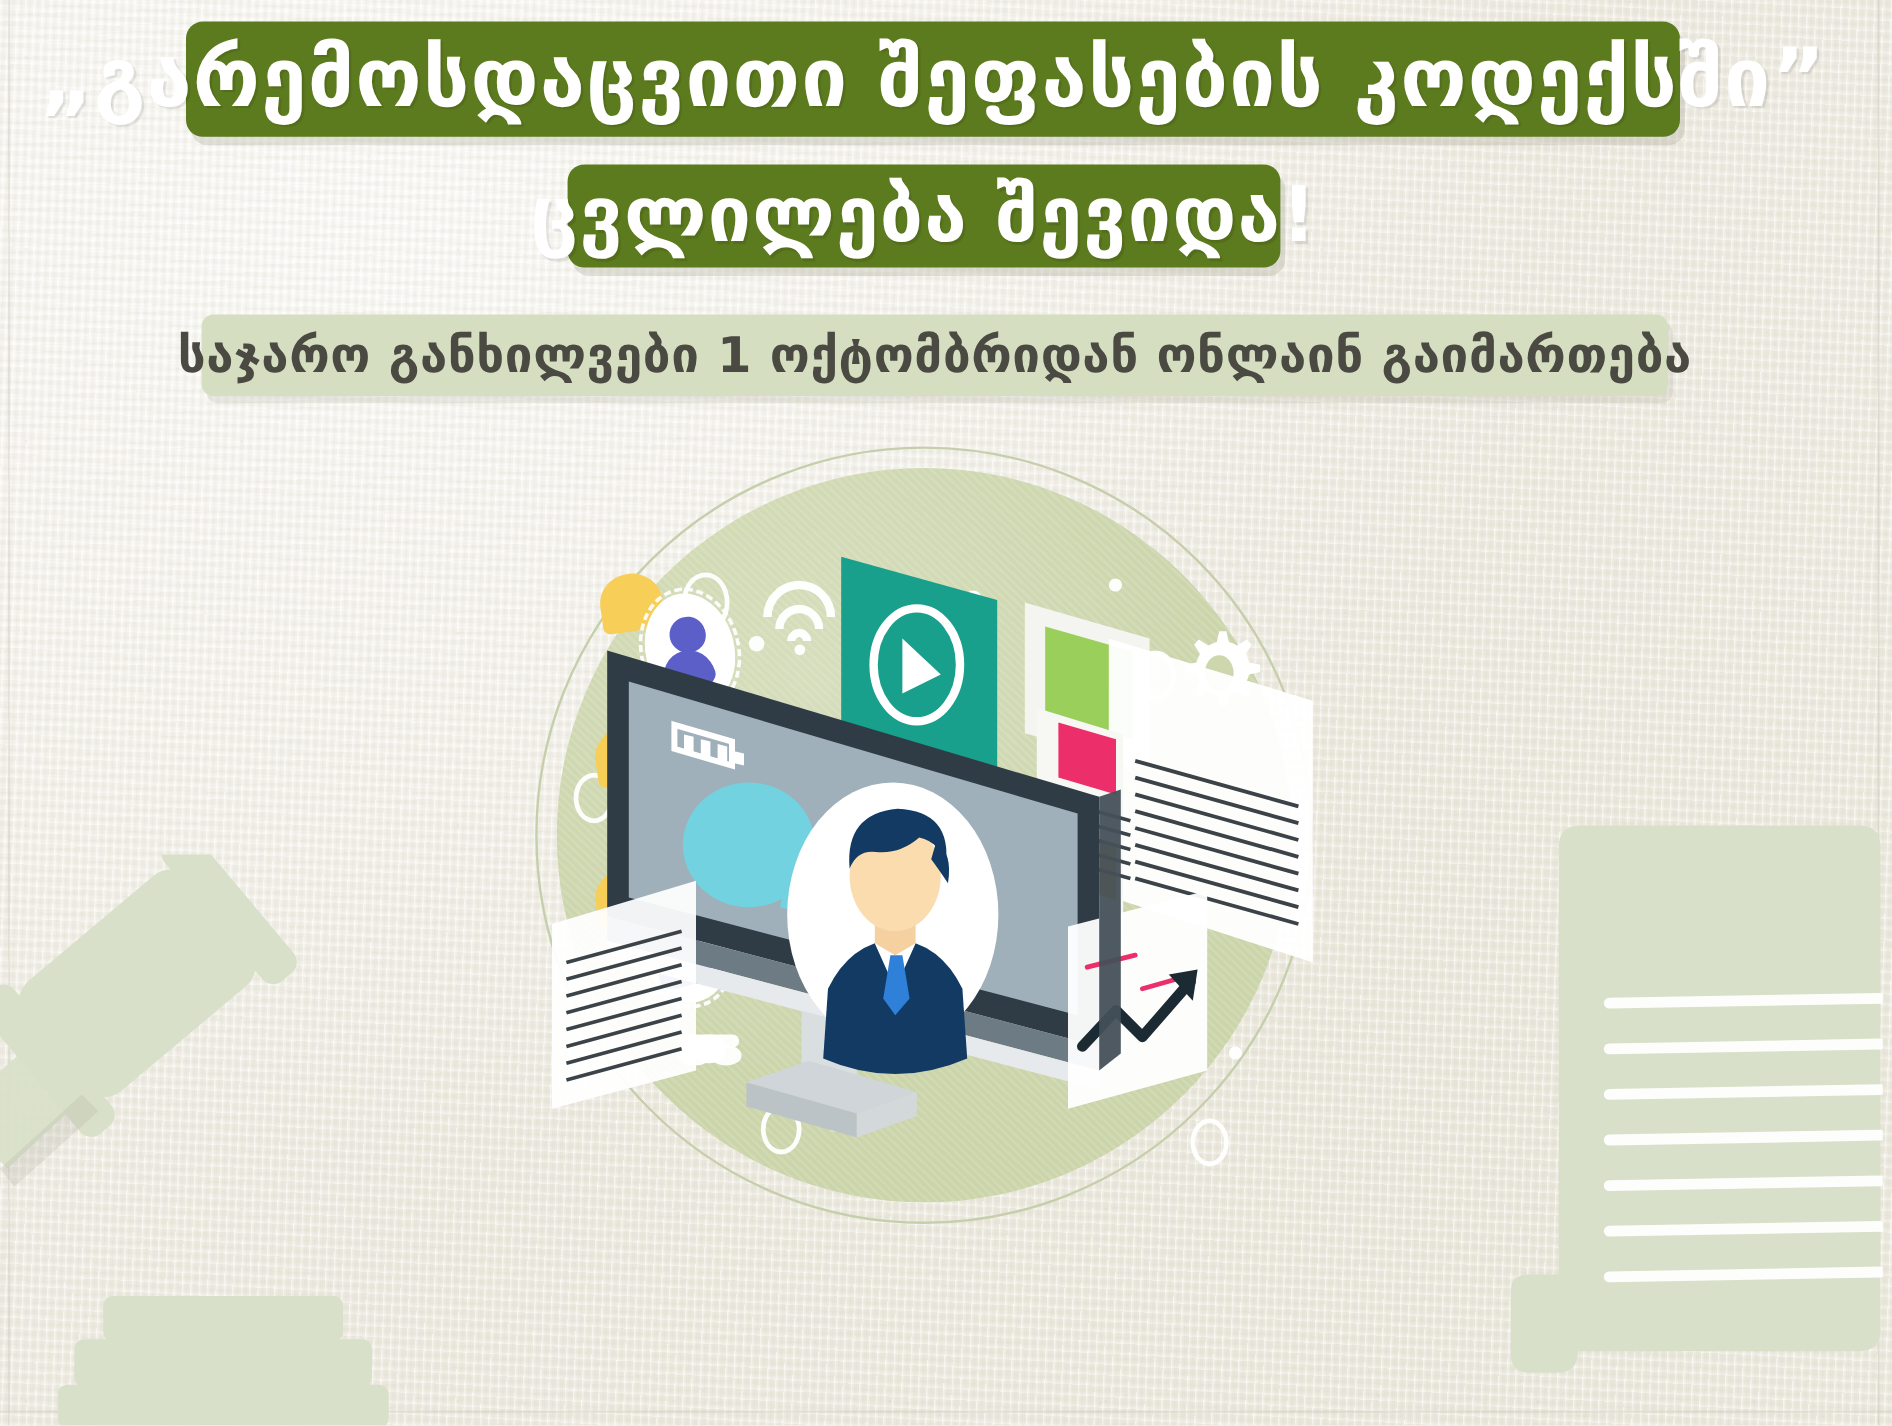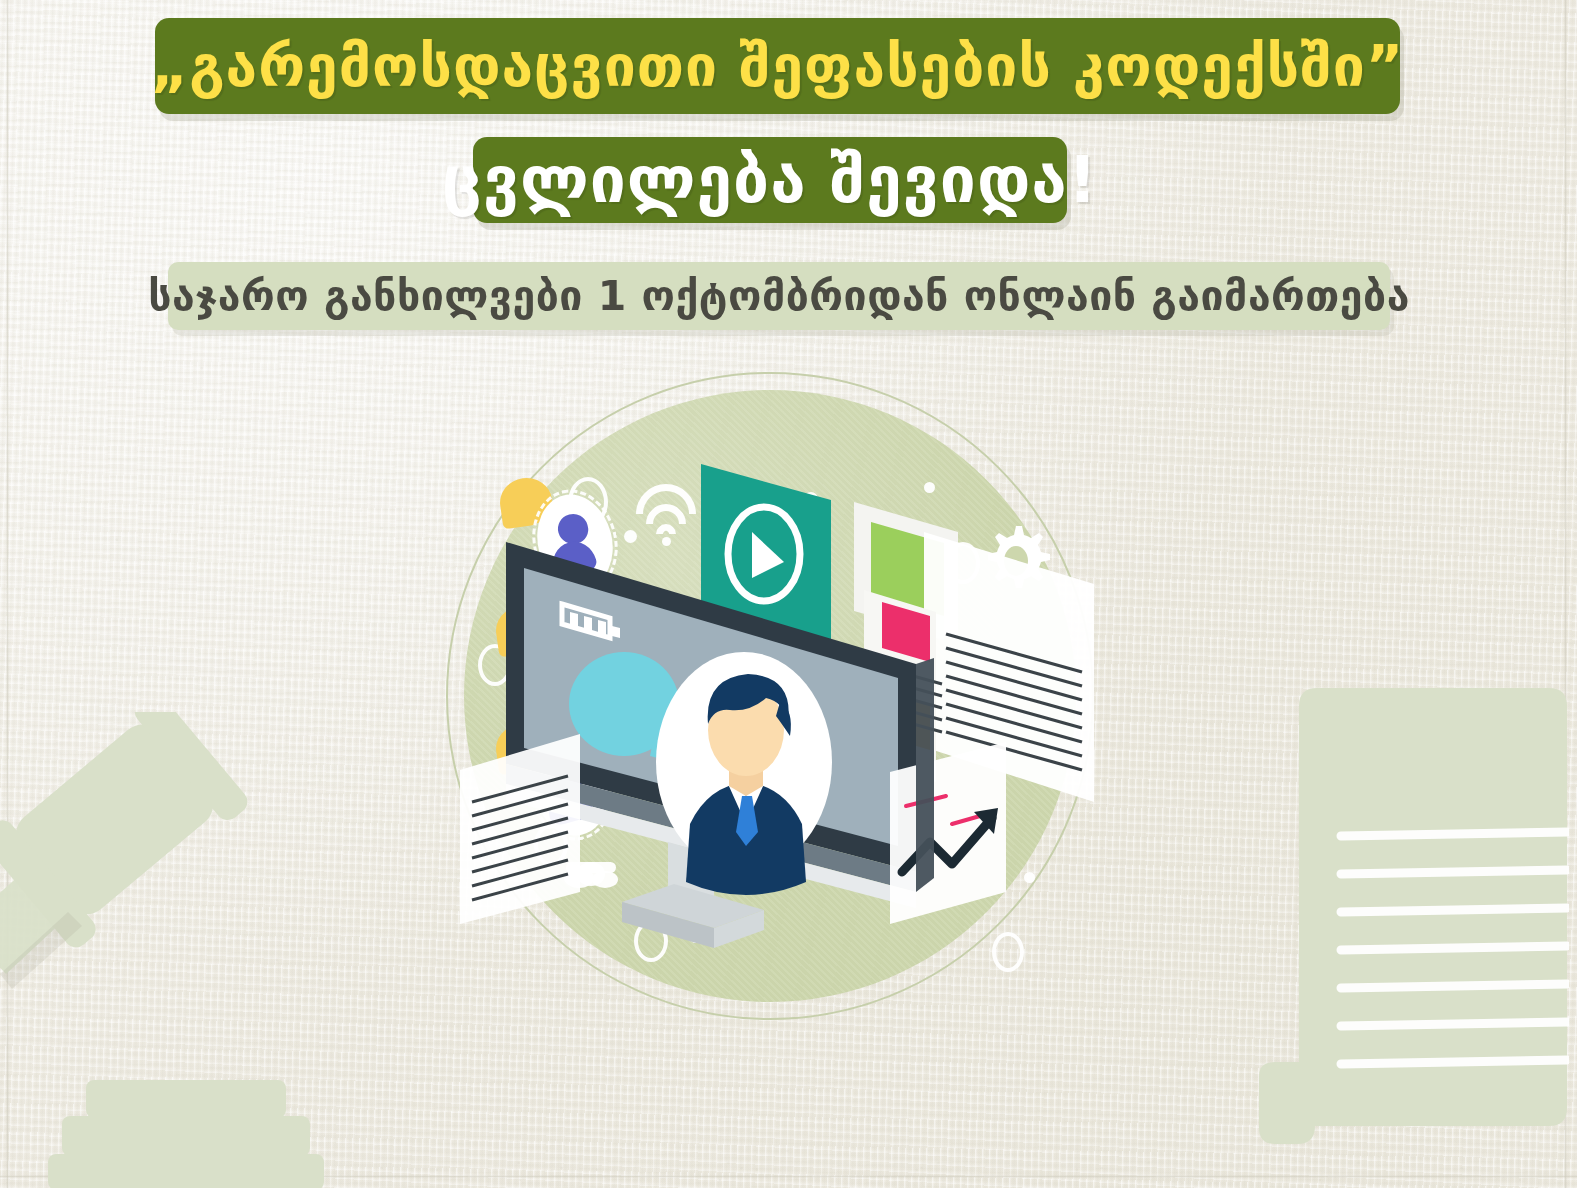--- a/index.html
+++ b/index.html
@@ -88,22 +88,22 @@
   .banner-1 {
     left: 155px;
     top: 18px;
     width: 1245px;
     height: 96px;
     background: #5c7a1e;
     border-radius: 14px;
     box-shadow: 4px 7px 0 rgba(160,160,145,0.28);
   }
   .banner-1 .banner-text {
-    color: #fde047;
-    font-size: 57px;
+    color: #ffffff;
+    font-size: 68px;
     font-weight: bold;
     letter-spacing: 1px;
     text-shadow: 2px 2px 1px rgba(0,0,0,0.10);
   }
   .banner-2 {
     left: 473px;
     top: 137px;
     width: 594px;
     height: 86px;
     background: #5c7a1e;

